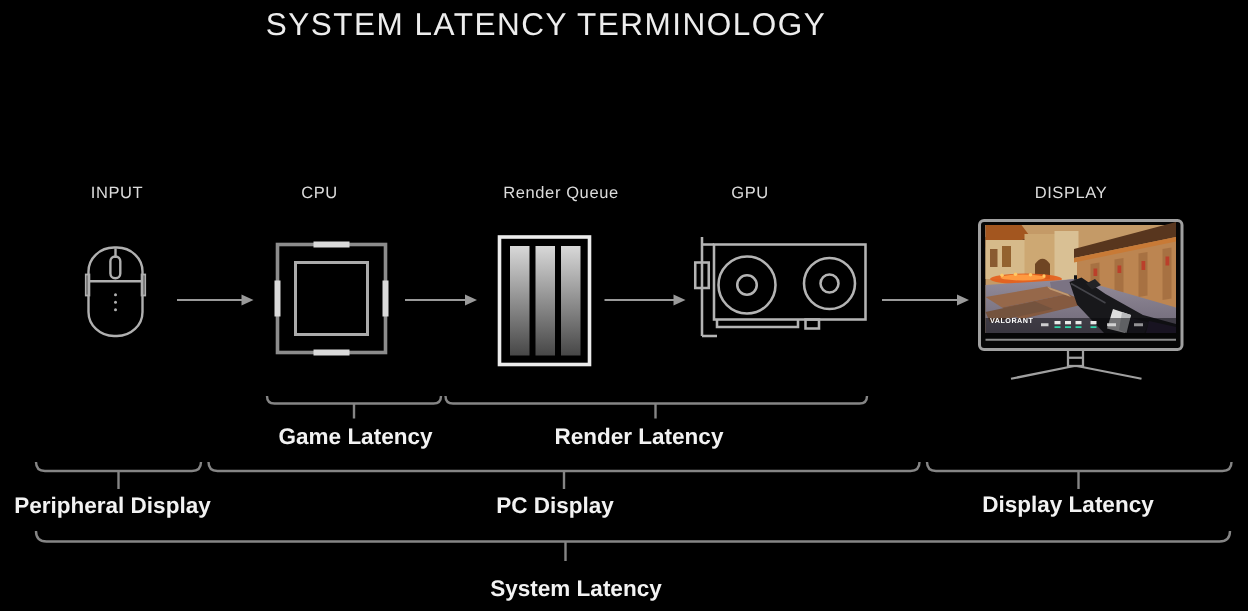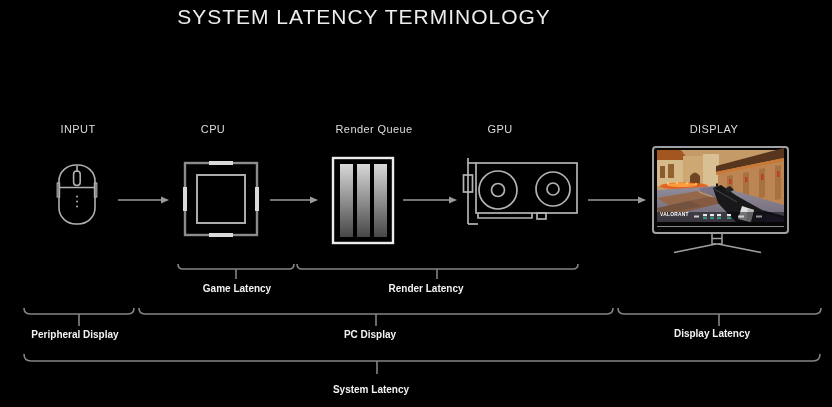--- a/index.html
+++ b/index.html
@@ -11,21 +11,21 @@
   .title{
     position:absolute;top:5px;left:0;width:728px;text-align:center;
     color:#ededed;font-size:21px;font-weight:500;letter-spacing:1px;
   }
   .node-label{
     position:absolute;top:123px;transform:translateX(-50%);
     color:#dcdcdc;font-size:11px;font-weight:400;letter-spacing:.4px;white-space:nowrap;
   }
   .lat-label{
     position:absolute;transform:translateX(-50%);
-    color:#f2f2f2;font-size:10px;font-weight:bold;white-space:nowrap;
+    color:#f2f2f2;font-size:15px;font-weight:bold;white-space:nowrap;
   }
   .game-logo{
     position:absolute;left:660px;top:212px;color:#ffffff;font-size:6px;font-weight:bold;
     letter-spacing:.4px;transform:scale(.8);transform-origin:left top;
   }
 </style>
 </head>
 <body>
 
 <div class="stage">
@@ -222,14 +222,14 @@
   <div class="node-label" style="left:500px">GPU</div>
   <div class="node-label" style="left:714px">DISPLAY</div>
 
   <div class="game-logo">VALORANT</div>
 
   <div class="lat-label" style="left:237px;top:283px">Game Latency</div>
   <div class="lat-label" style="left:426px;top:283px">Render Latency</div>
   <div class="lat-label" style="left:75px;top:329px">Peripheral Display</div>
   <div class="lat-label" style="left:370px;top:329px">PC Display</div>
   <div class="lat-label" style="left:712px;top:328px">Display Latency</div>
-  <div class="lat-label" style="left:371px;top:384px">System Latency</div>
+  <div class="lat-label" style="left:384px;top:384px">System Latency</div>
 </div>
 
 </body></html>

